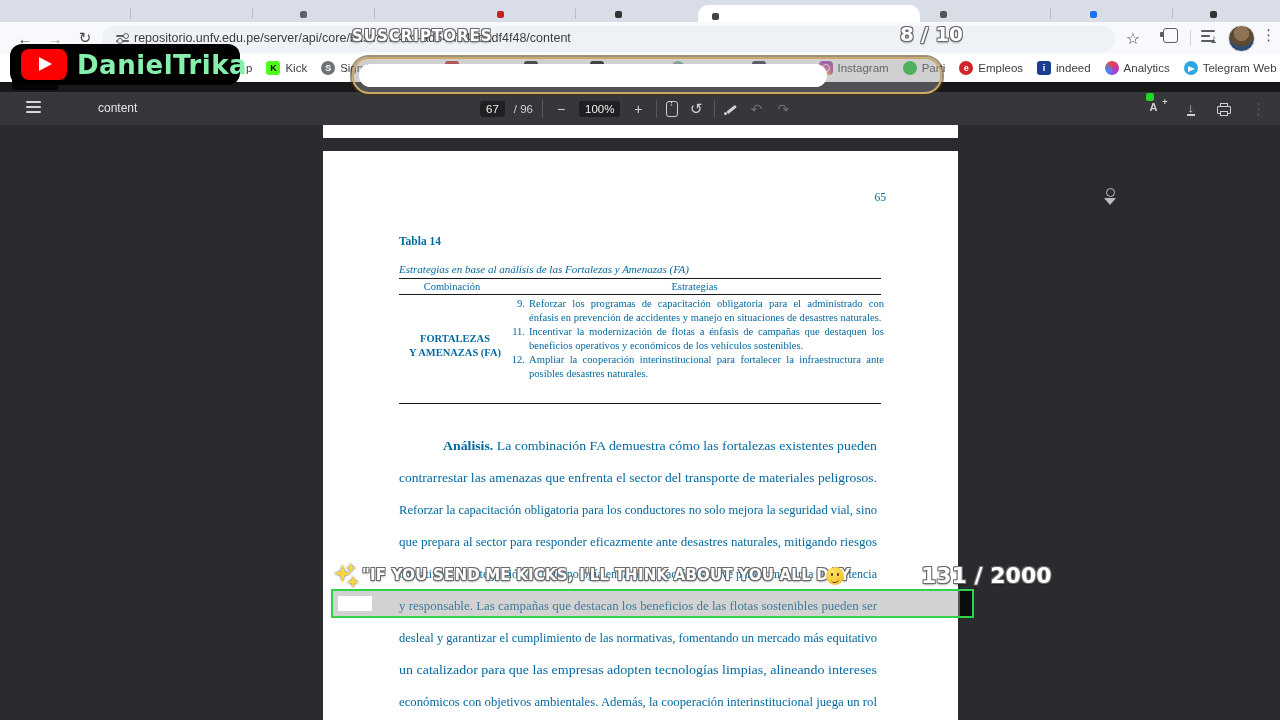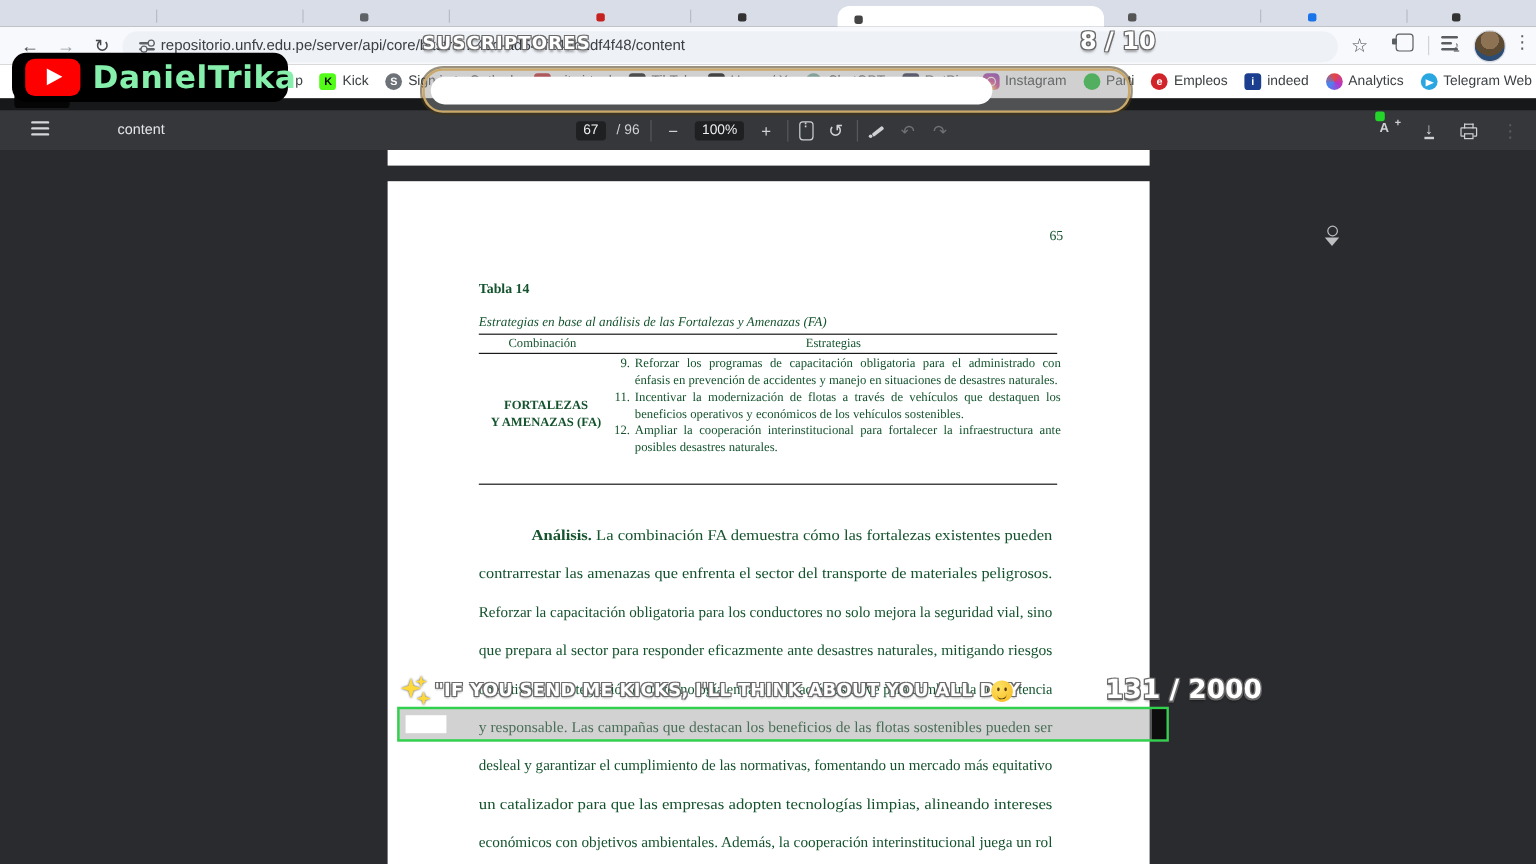--- a/index.html
+++ b/index.html
@@ -76,21 +76,21 @@
   .printer i{position:absolute;left:1px;top:3px;width:12px;height:6px;border:1.5px solid #cfd1d3;border-radius:1px;}
   .printer u{position:absolute;left:4px;top:0;width:6px;height:3px;border:1.5px solid #cfd1d3;border-bottom:none;}
   .printer s{position:absolute;left:4px;bottom:-1px;width:6px;height:3px;background:#35373b;border:1.5px solid #cfd1d3;text-decoration:none;}
   .annA{width:16px;height:15px;position:relative;font-size:11px;font-weight:bold;color:#cfd1d3;}
   .annA::after{content:"+";position:absolute;right:-2px;top:-4px;font-size:9px;}
   .recdot{position:absolute;right:126px;top:1px;width:8px;height:8px;background:#24d62a;border-radius:2px;}
 
   
   .viewer{position:absolute;top:125px;left:0;width:1280px;height:595px;background:#2a2b2e;}
   .sliver{position:absolute;left:323px;top:0;width:635px;height:13px;background:#fff;}
-  .page{position:absolute;left:323px;top:26px;width:635px;height:569px;background:#fff;color:#14532d;font-family:"Liberation Serif",serif;}
+  .page{position:absolute;left:323px;top:26px;width:635px;height:569px;background:#fff;color:#0369a1;font-family:"Liberation Serif",serif;}
   .pgno{position:absolute;right:72px;top:40px;font-size:11.5px;}
   .tcaption{position:absolute;left:76px;top:84px;font-size:11.5px;font-weight:bold;}
   .ttitle{position:absolute;left:76px;top:112px;font-size:11px;font-style:italic;white-space:nowrap;}
   .rule{position:absolute;left:76px;width:482px;background:#1a1a1a;}
   .th{position:absolute;top:130px;font-size:10.5px;font-weight:normal;text-align:center;}
   .rowlabel{position:absolute;left:76px;top:181px;width:112px;text-align:center;font-size:10.5px;font-weight:bold;line-height:14px;}
   .stratcol{position:absolute;left:185px;top:146px;width:376px;font-size:10.6px;line-height:13.9px;}
   .sitem{display:flex;}
   .snum{width:17px;text-align:right;margin-right:4px;flex:0 0 auto;}
   .stext{flex:1;text-align:justify;}
@@ -290,21 +290,21 @@
         <div>FORTALEZAS</div>
         <div>Y AMENAZAS (FA)</div>
       </div>
       <div class="stratcol">
         <div class="sitem">
             <span class="snum">9.</span>
             <span class="stext">Reforzar los programas de capacitación obligatoria para el administrado con énfasis en prevención de accidentes y manejo en situaciones de desastres naturales.</span>
           </div>
         <div class="sitem">
             <span class="snum">11.</span>
-            <span class="stext">Incentivar la modernización de flotas a través de vehículos que destaquen los beneficios operativos y económicos de los vehículos sostenibles.</span>
+            <span class="stext">Incentivar la modernización de flotas a énfasis de campañas que destaquen los beneficios operativos y económicos de los vehículos sostenibles.</span>
           </div>
         <div class="sitem">
             <span class="snum">12.</span>
             <span class="stext">Ampliar la cooperación interinstitucional para fortalecer la infraestructura ante posibles desastres naturales.</span>
           </div>
       </div>
       <div class="rule" style="top:252px;height:1.4px"></div>
 
       <div class="para">
         <div class="pline" style="padding-left:44px"><span class="fit" style="transform: scaleX(1.10503);"><span class="lead">Análisis.</span> <span>La combinación FA demuestra cómo las fortalezas existentes pueden</span></span></div>

